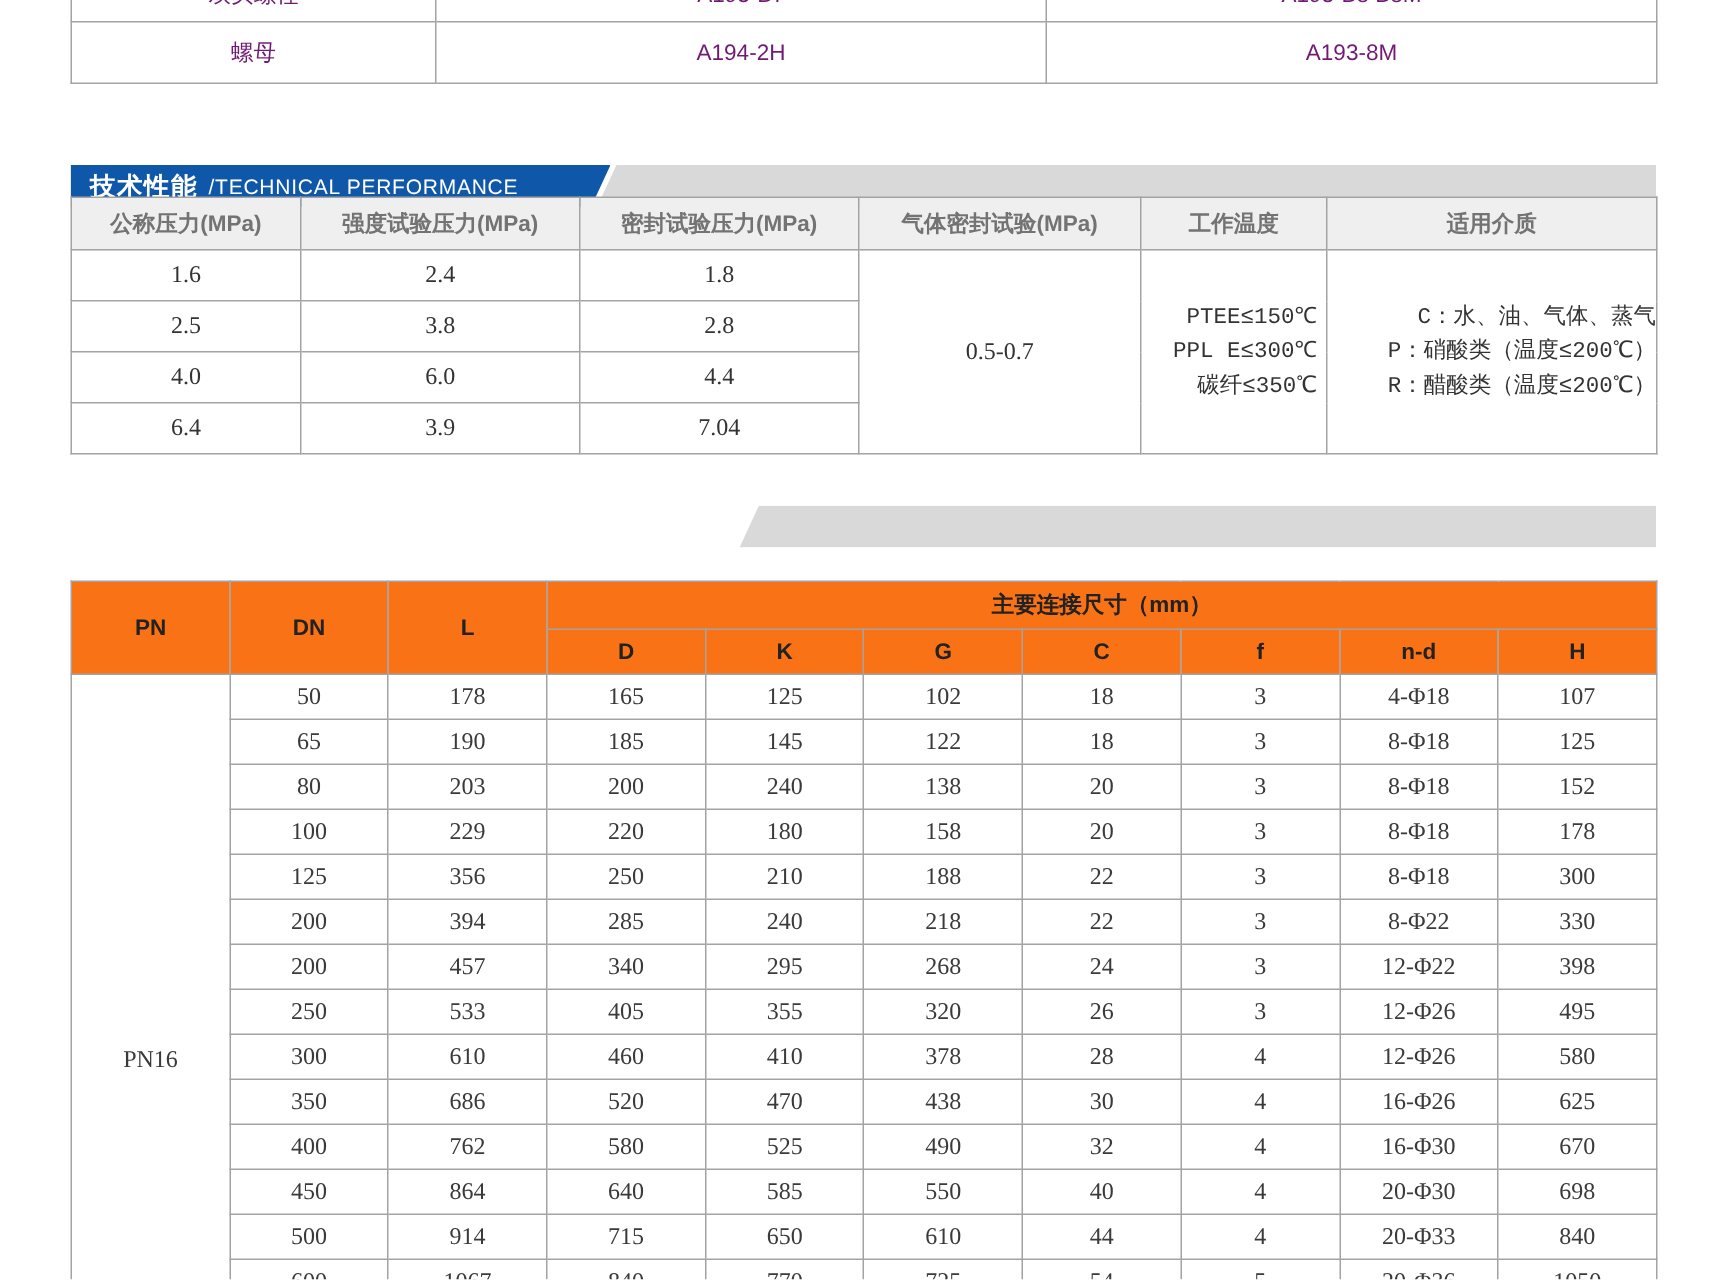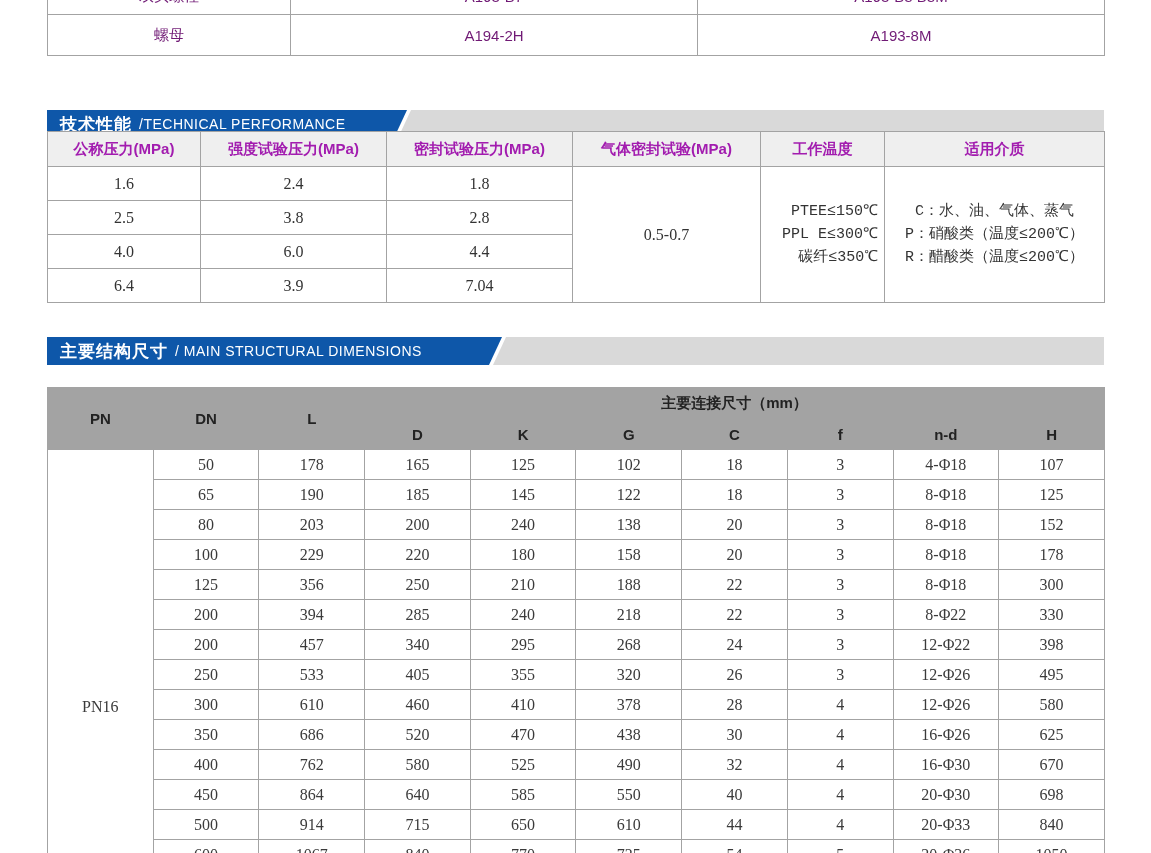--- a/index.html
+++ b/index.html
@@ -46,30 +46,30 @@
   #bar2 .bar-gray { left: 446px; }
 
   
   .perf-table { position: absolute; top: 131px; left: 47px; width: 1057px; }
   .perf-table col.p0 { width: 153px; }
   .perf-table col.p1 { width: 186px; }
   .perf-table col.p2 { width: 186px; }
   .perf-table col.p3 { width: 188px; }
   .perf-table col.p4 { width: 124px; }
   .perf-table col.p5 { width: 220px; }
-  .perf-table th { height: 34px; background: #efefef; font-size: 15px; font-weight: bold; color: #a21caf; }
+  .perf-table th { height: 34px; background: #efefef; font-size: 15px; font-weight: bold; color: #737373; }
   .perf-table td { height: 33px; font-size: 15px; font-family: Liberation Mono, monospace; }
   .perf-table td.num { font-family: "Liberation Serif", "DejaVu Serif", serif; font-size: 16px; }
   .perf-table td.temp-cell { text-align: right; padding-right: 6px; line-height: 1.55; }
-  .perf-table td.media-cell { text-align: center; line-height: 1.55; }
+  .perf-table td.media-cell { text-align: right; line-height: 1.55; }
 
   
   .dim-table { position: absolute; top: 387px; left: 47px; width: 1057px; }
   .dim-table col { width: 105.7px; }
-  .dim-table th { background: #a3a3a3; font-weight: bold; color: #222; font-size: 15px; }
+  .dim-table th { background: #f97316; font-weight: bold; color: #222; font-size: 15px; }
   .dim-table thead tr.h1 th { height: 31px; }
   .dim-table thead tr.h2 th { height: 29px; }
   .dim-table tbody td { height: 29px; font-family: "Liberation Serif", "DejaVu Serif", serif; font-size: 16px; color: #3a3a3a; }
   .dim-table td.pn-cell { position: relative; font-family: "Liberation Serif", "DejaVu Serif", serif; }
   .dim-table .pn-label { position: absolute; top: 248px; left: 0; right: 0; text-align: center; font-size: 16px; }
 </style>
 </head>
 <body>
 
 <div class="page">
@@ -151,24 +151,20 @@
         <tr>
           <td class="num">6.4</td>
           <td class="num">3.9</td>
           <td class="num">7.04</td>
         </tr>
       </tbody>
   </table>
 
   <div class="section-bar" id="bar2">
     <div class="bar-gray"></div>
-    <div class="bar-blue">
-      <span class="bar-title-cn">主要结构尺寸</span>
-      <span class="bar-title-en">/ MAIN STRUCTURAL DIMENSIONS</span>
-    </div>
   </div>
 
   <table class="dim-table">
     <colgroup>
         <col>
         <col>
         <col>
         <col>
         <col>
         <col>

